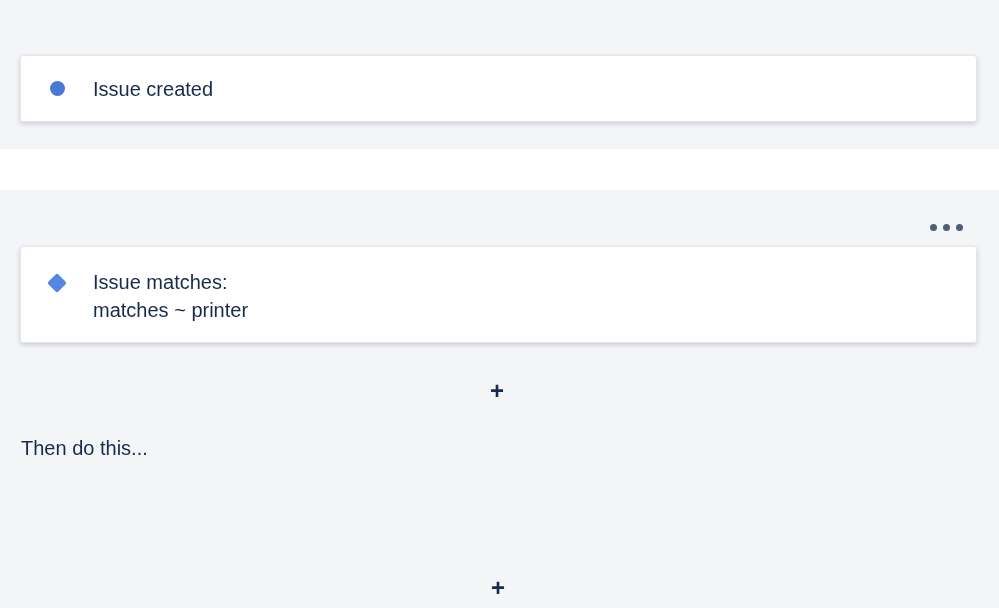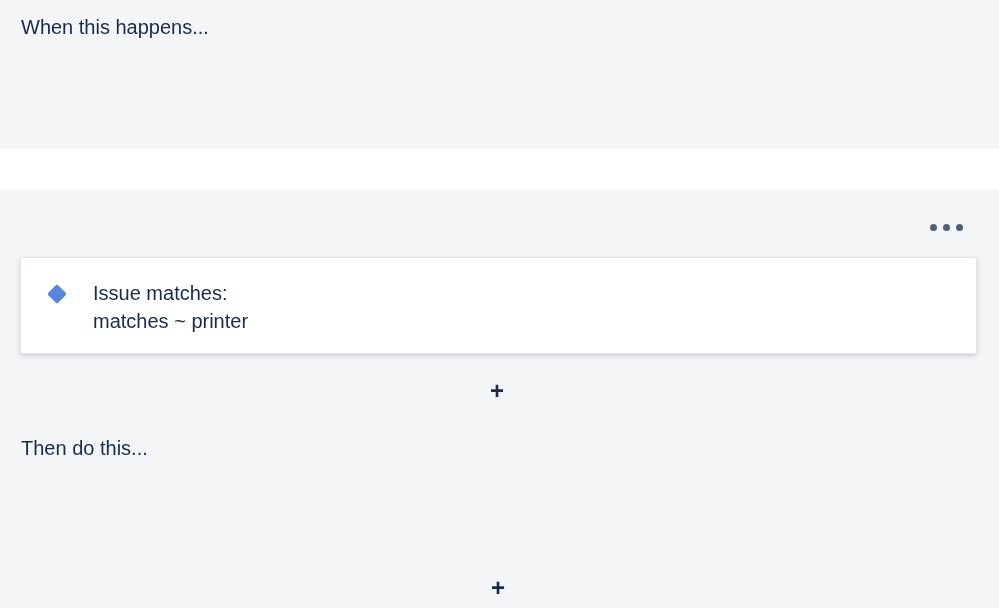--- a/index.html
+++ b/index.html
@@ -24,21 +24,21 @@
 
   .card {
     position:absolute; left:20px; width:957px;
     background:#ffffff;
     border:1px solid #e4e6ea;
     border-radius:3px;
     box-shadow:0 2px 5px rgba(9,30,66,0.18);
     cursor:pointer;
   }
   .card-trigger { top:55px; height:67px; display:flex; align-items:center; }
-  .card-condition { top:257px; height:97px; display:flex; align-items:flex-start; padding-top:21px; }
+  .card-condition { top:246px; height:97px; display:flex; align-items:flex-start; padding-top:21px; }
   .card-action { top:477px; height:65px; display:flex; align-items:center; }
 
   .icon-box {
     width:20px; height:20px; margin-left:26px; flex:0 0 auto;
     display:flex; align-items:center; justify-content:center;
   }
   .circle-icon {
     width:15px; height:15px; border-radius:50%; background:#4779d6;
   }
   .diamond-icon {
@@ -76,22 +76,27 @@
   .add-actions { left:480px; top:570px; }
 </style>
 </head>
 <body>
 
 <div id="canvas">
 
   <div class="band band-top"></div>
   <div class="band band-bottom"></div>
 
-  <div class="section-title title-trigger">When this happens...</div>
 
+  <div class="card card-trigger">
+    <span class="icon-box">
+      <span class="circle-icon"></span>
+    </span>
+    <span class="card-label">Issue created</span>
+  </div>
 
 
   <button class="overflow-menu">
     <span class="dot"></span>
     <span class="dot"></span>
     <span class="dot"></span>
   </button>
 
   <div class="card card-condition">
     <span class="icon-box condition-icon-box">

